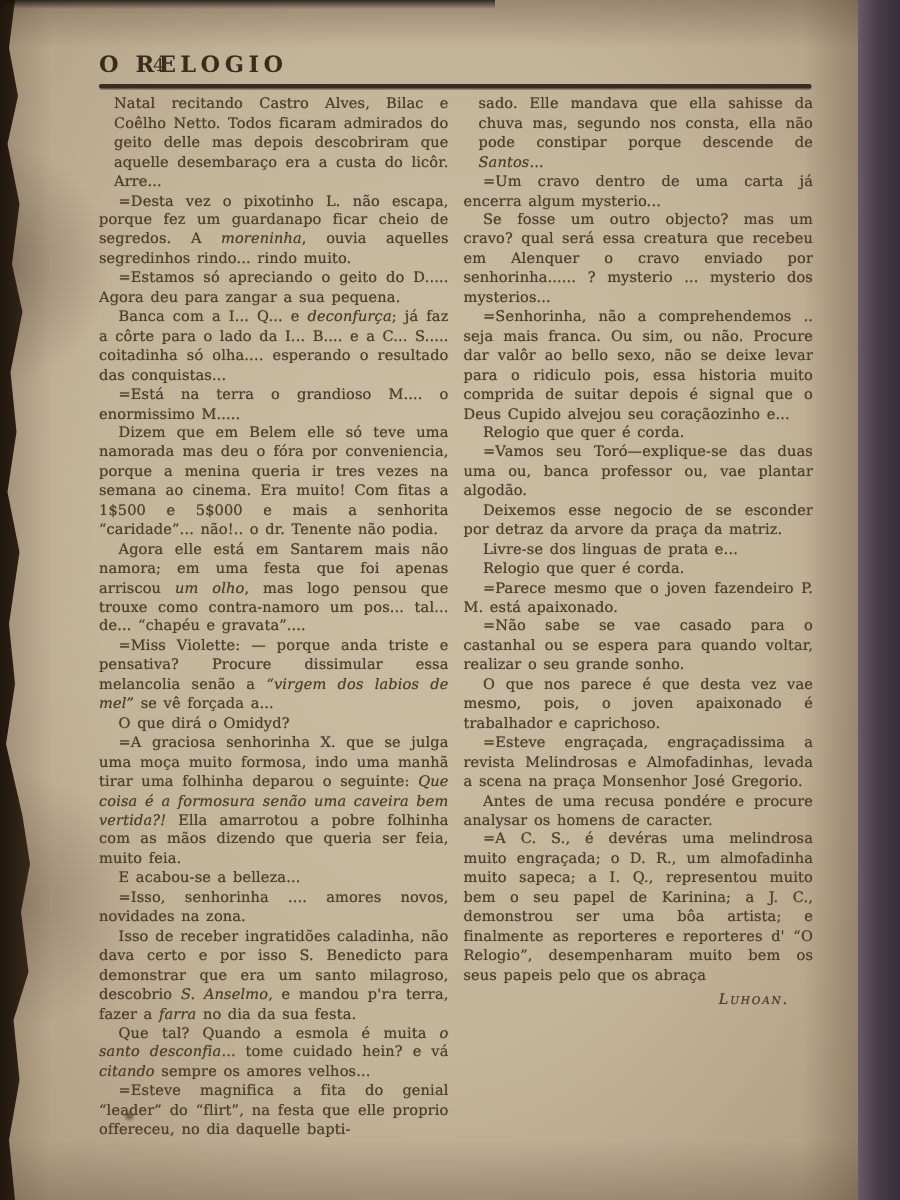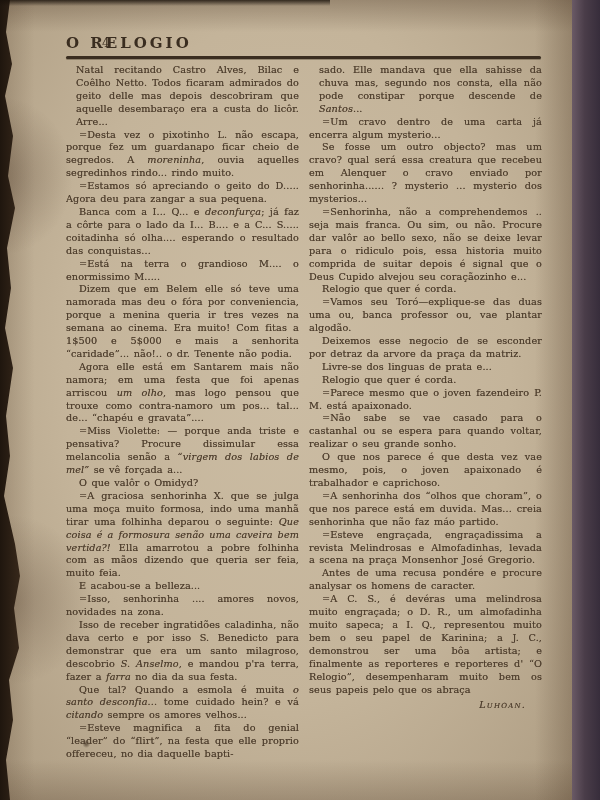--- a/index.html
+++ b/index.html
@@ -88,42 +88,41 @@
     <div class="columns">
       <div class="col" id="col-left">
           <p class="para flush">Natal recitando Castro Alves, Bilac e Coêlho Netto. Todos ficaram admirados do geito delle mas depois descobriram que aquelle desembaraço era a custa do licôr. Arre...</p>
           <p class="para">=Desta vez o pixotinho L. não escapa, porque fez um guardanapo ficar cheio de segredos. A <i>moreninha</i>, ouvia aquelles segredinhos rindo... rindo muito.</p>
           <p class="para">=Estamos só apreciando o geito do D..... Agora deu para zangar a sua pequena.</p>
           <p class="para">Banca com a I... Q... e <i>deconfurça</i>; já faz a côrte para o lado da I... B.... e a C... S..... coitadinha só olha.... esperando o resultado das conquistas...</p>
           <p class="para">=Está na terra o grandioso M.... o enormissimo M.....</p>
           <p class="para">Dizem que em Belem elle só teve uma namorada mas deu o fóra por conveniencia, porque a menina queria ir tres vezes na semana ao cinema. Era muito! Com fitas a 1$500 e 5$000 e mais a senhorita “caridade”... não!.. o dr. Tenente não podia.</p>
           <p class="para">Agora elle está em Santarem mais não namora; em uma festa que foi apenas arriscou <i>um olho</i>, mas logo pensou que trouxe como contra-namoro um pos... tal... de... “chapéu e gravata”....</p>
           <p class="para">=Miss Violette: — porque anda triste e pensativa? Procure dissimular essa melancolia senão a <i>“virgem dos labios de mel”</i> se vê forçada a...</p>
-          <p class="para">O que valôr o Omidyd?</p>
+          <p class="para">O que dirá o Omidyd?</p>
           <p class="para">=A graciosa senhorinha X. que se julga uma moça muito formosa, indo uma manhã tirar uma folhinha deparou o seguinte: <i>Que coisa é a formosura senão uma caveira bem vertida?!</i> Ella amarrotou a pobre folhinha com as mãos dizendo que queria ser feia, muito feia.</p>
           <p class="para">E acabou-se a belleza...</p>
           <p class="para">=Isso, senhorinha .... amores novos, novidades na zona.</p>
           <p class="para">Isso de receber ingratidões caladinha, não dava certo e por isso S. Benedicto para demonstrar que era um santo milagroso, descobrio <i>S. Anselmo</i>, e mandou p'ra terra, fazer a <i>farra</i> no dia da sua festa.</p>
           <p class="para">Que tal? Quando a esmola é muita <i>o santo desconfia</i>... tome cuidado hein? e vá <i>citando</i> sempre os amores velhos...</p>
           <p class="para">=Esteve magnifica a fita do genial “leader” do “flirt”, na festa que elle proprio offereceu, no dia daquelle bapti-</p>
         </div>
       <div class="col" id="col-right">
           <p class="para flush">sado. Elle mandava que ella sahisse da chuva mas, segundo nos consta, ella não pode constipar porque descende de <i>Santos</i>...</p>
           <p class="para">=Um cravo dentro de uma carta já encerra algum mysterio...</p>
           <p class="para">Se fosse um outro objecto? mas um cravo? qual será essa creatura que recebeu em Alenquer o cravo enviado por senhorinha...... ? mysterio ... mysterio dos mysterios...</p>
           <p class="para">=Senhorinha, não a comprehendemos .. seja mais franca. Ou sim, ou não. Procure dar valôr ao bello sexo, não se deixe levar para o ridiculo pois, essa historia muito comprida de suitar depois é signal que o Deus Cupido alvejou seu coraçãozinho e...</p>
           <p class="para">Relogio que quer é corda.</p>
           <p class="para">=Vamos seu Toró—explique-se das duas uma ou, banca professor ou, vae plantar algodão.</p>
           <p class="para">Deixemos esse negocio de se esconder por detraz da arvore da praça da matriz.</p>
           <p class="para">Livre-se dos linguas de prata e...</p>
           <p class="para">Relogio que quer é corda.</p>
           <p class="para">=Parece mesmo que o joven fazendeiro P. M. está apaixonado.</p>
           <p class="para">=Não sabe se vae casado para o castanhal ou se espera para quando voltar, realizar o seu grande sonho.</p>
           <p class="para">O que nos parece é que desta vez vae mesmo, pois, o joven apaixonado é trabalhador e caprichoso.</p>
-          <p class="para">=A senhorinha dos “olhos que choram”, o que nos parece está em duvida. Mas... creia senhorinha que não faz máo partido.</p>
           <p class="para">=Esteve engraçada, engraçadissima a revista Melindrosas e Almofadinhas, levada a scena na praça Monsenhor José Gregorio.</p>
           <p class="para">Antes de uma recusa pondére e procure analysar os homens de caracter.</p>
           <p class="para">=A C. S., é devéras uma melindrosa muito engraçada; o D. R., um almofadinha muito sapeca; a I. Q., representou muito bem o seu papel de Karinina; a J. C., demonstrou ser uma bôa artista; e finalmente as reporteres e reporteres d' “O Relogio”, desempenharam muito bem os seus papeis pelo que os abraça</p>
           <p class="signature">Luhoan.</p>
         </div>
     </div>
 
   </div>
 
   <div class="torn-edge"></div>

